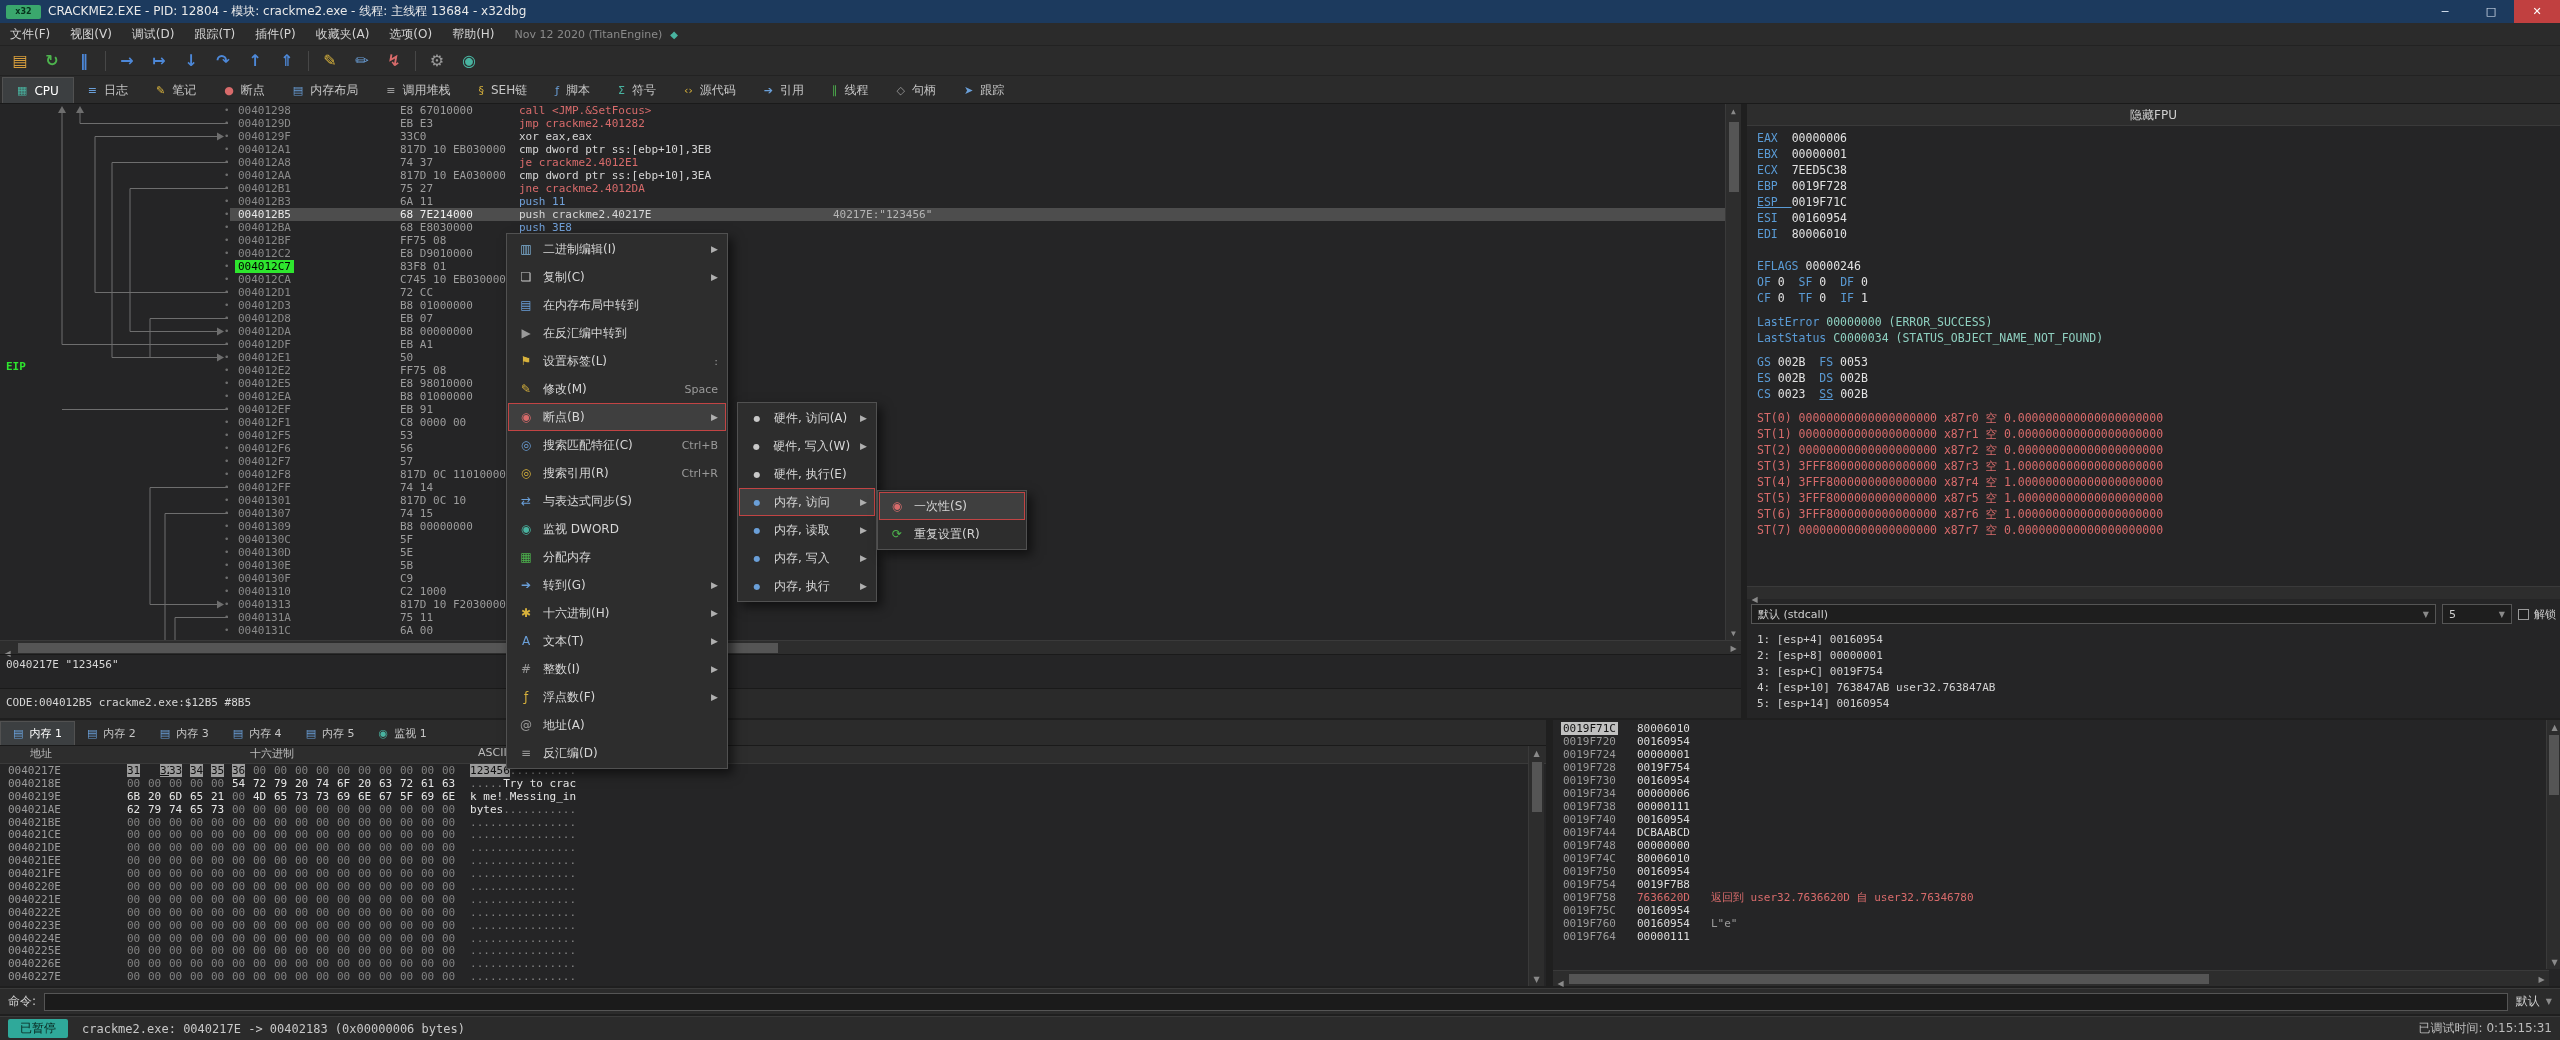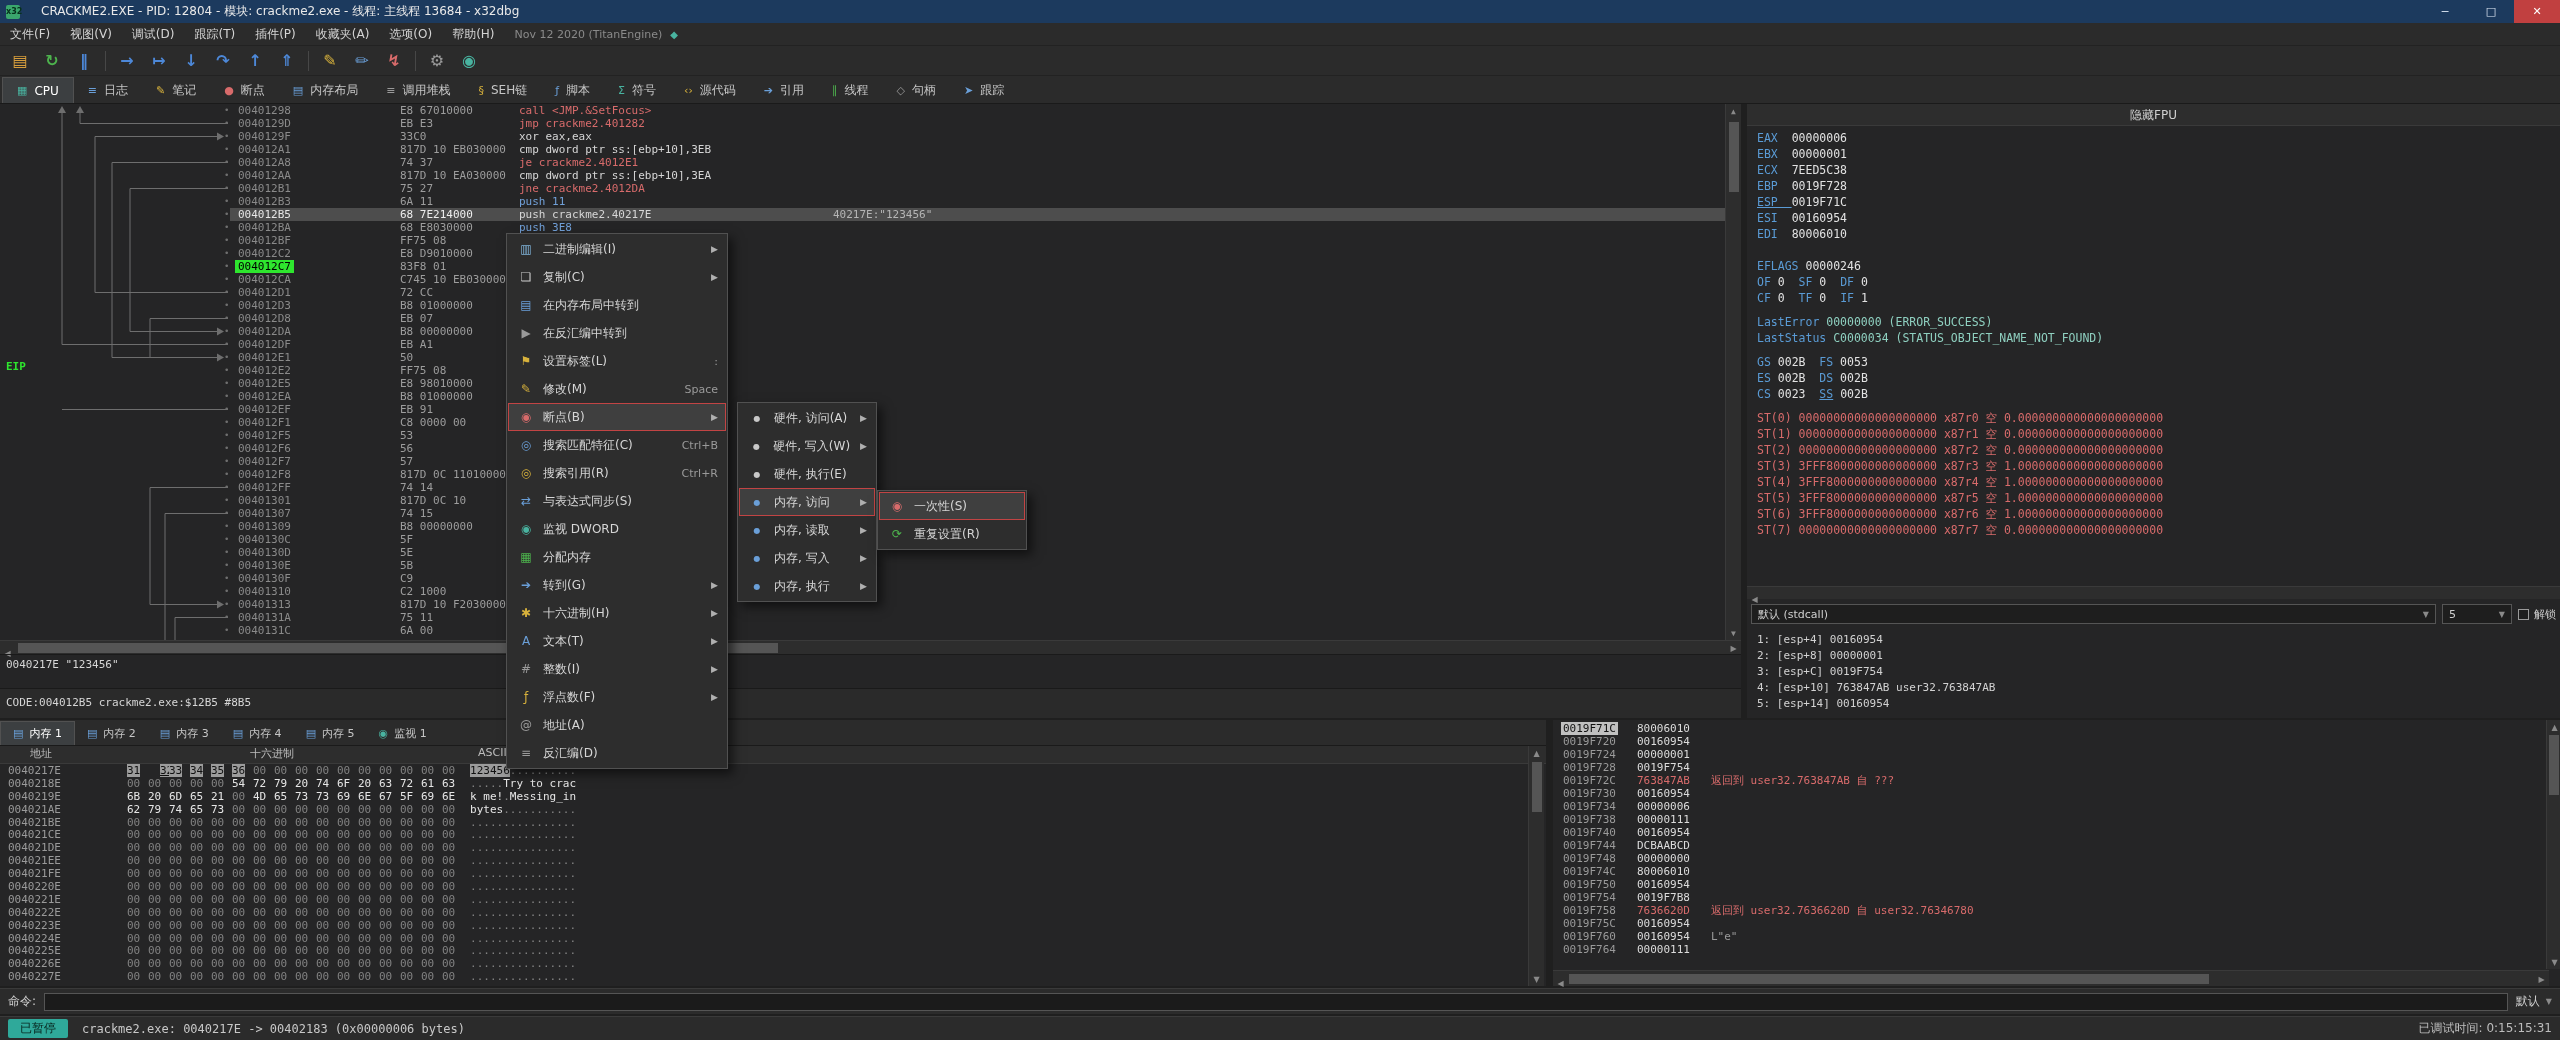--- a/index.html
+++ b/index.html
@@ -2,21 +2,21 @@
 <html><head>
 <meta charset="utf-8">
 <style>
   *{margin:0;padding:0;box-sizing:border-box}
   html,body{width:2560px;height:1040px;overflow:hidden}
   body{background:#1f1f1f;font-family:"DejaVu Sans","Liberation Sans",sans-serif;position:relative;color:#cfcfcf}
   .mono{font-family:"DejaVu Sans Mono","Liberation Mono",monospace}
 
   
   .titlebar{position:absolute;top:0;left:0;right:0;height:23px;background:#1c3a5e;display:flex;align-items:center;padding-left:6px;font-size:12px;color:#e9e9e9}
-  .appicon{width:14px;height:14px;background:#3aa76d;border-radius:2px;margin-right:21px;display:inline-block;color:#06321c;font-size:8px;text-align:center;line-height:14px;font-weight:bold}
+  .appicon{width:35px;height:14px;background:#3aa76d;border-radius:2px;margin-right:7px;display:inline-block;color:#06321c;font-size:8px;text-align:center;line-height:14px;font-weight:bold}
   .winbtns{margin-left:auto;display:flex;height:23px}
   .wbtn{width:46px;text-align:center;line-height:23px;font-size:11px;color:#dce6f2}
   .wbtn.close{background:#c14040;color:#fff}
   .menubar{position:absolute;top:23px;left:0;right:0;height:23px;background:#2b2b2b;display:flex;align-items:center;font-size:12px;border-bottom:1px solid #222}
   .mbitem{padding:0 10px;line-height:23px;color:#d4d4d4}
   .mb-build{color:#8a8a8a;margin-left:10px;font-size:11px}
   .titanicon{color:#49b3a0;margin-left:8px;font-size:10px}
   .toolbar{position:absolute;top:46px;left:0;right:0;height:30px;background:#2b2b2b;display:flex;align-items:center;padding-left:4px;border-bottom:1px solid #222}
   .tbtn{width:32px;height:26px;display:flex;align-items:center;justify-content:center;font-size:16px;font-weight:bold}
   .tsep{width:1px;height:20px;background:#474747;margin:0 5px}
@@ -961,25 +961,20 @@
         </div>
         <div class="srow">
           <span class="saddr">0019F724</span>
           <span class="sval">00000001</span>
         </div>
         <div class="srow">
           <span class="saddr">0019F728</span>
           <span class="sval">0019F754</span>
         </div>
         <div class="srow">
-          <span class="saddr">0019F72C</span>
-          <span class="sval redv">763847AB</span>
-          <span class="scom red">返回到 user32.763847AB 自 ???</span>
-        </div>
-        <div class="srow">
           <span class="saddr">0019F730</span>
           <span class="sval">00160954</span>
         </div>
         <div class="srow">
           <span class="saddr">0019F734</span>
           <span class="sval">00000006</span>
         </div>
         <div class="srow">
           <span class="saddr">0019F738</span>
           <span class="sval">00000111</span>

